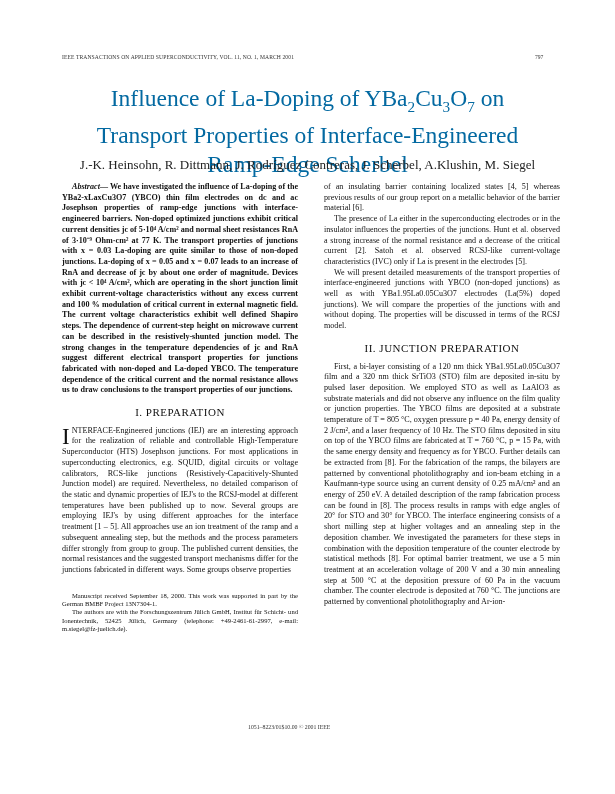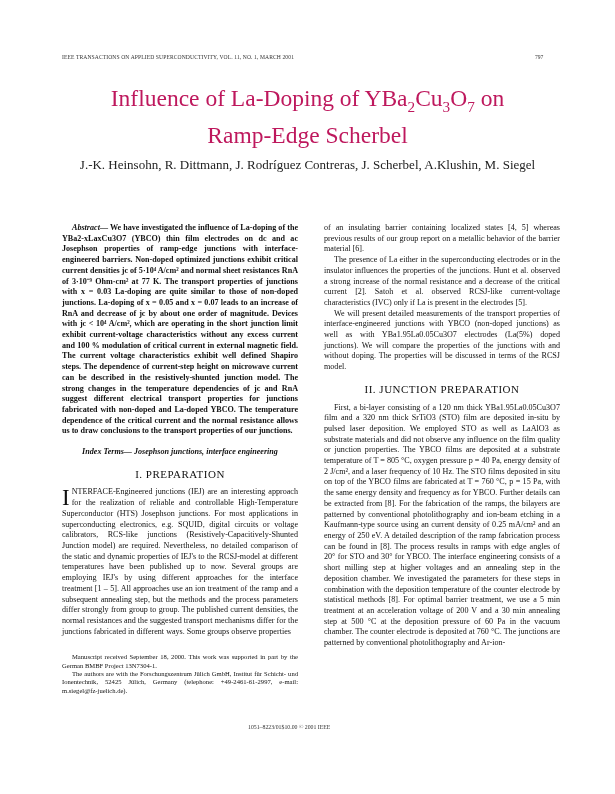--- a/index.html
+++ b/index.html
@@ -1,21 +1,21 @@
 <!DOCTYPE html>
 <html><head>
 <meta charset="utf-8">
 <style>
   html, body { margin:0; padding:0; background:#ffffff; }
   body { width:615px; height:794px; position:relative; overflow:hidden; color:#111; font-family:"Liberation Serif", serif; }
   .running-head { position:absolute; top:54px; left:62px; width:300px; font-size:5.6px; letter-spacing:0.1px; color:#333; white-space:nowrap; }
   .page-num { position:absolute; top:54px; left:535px; font-size:5.6px; color:#333; }
-  .title { position:absolute; top:84px; left:0; width:615px; text-align:center; font-size:23.5px; line-height:29px; color:#be185d; }
+  .title { position:absolute; top:84px; left:0; width:615px; text-align:center; font-size:23.5px; line-height:29px; color:#0369a1; }
   .authors { position:absolute; top:157px; left:0; width:615px; text-align:center; font-size:13px; color:#222; }
-  .col { position:absolute; width:236px; font-size:8.1px; line-height:10.7px; text-align:justify;margin-top:41px; }
+  .col { position:absolute; width:236px; font-size:8.1px; line-height:10.7px; text-align:justify; }
   .col-left { left:62px; top:182px; }
   .col-right { left:324px; top:182px; }
   .col p { margin:0; }
   .abstract { font-weight:bold; }
   .abstract .lead { font-style:italic; }
   .indent { text-indent:10px; }
   .index-terms { margin-top:10px !important; font-weight:bold; font-style:italic; text-align:center; }
   .section-head { text-align:center; margin:11px 0 8px 0 !important; font-size:11px; letter-spacing:0.5px; }
   .dropcap { float:left; font-size:23px; line-height:19px; margin:1px 2px 0 0; }
   .footnote { margin-top:16px !important; font-size:6.6px; line-height:8.3px; }
@@ -24,28 +24,28 @@
   sub { font-size:65%; }
 </style>
 </head>
 <body>
 
 <div class="running-head">IEEE TRANSACTIONS ON APPLIED SUPERCONDUCTIVITY, VOL. 11, NO. 1, MARCH 2001</div>
 <div class="page-num">797</div>
 
 <div class="title">
   <div><span>Influence of La-Doping of YBa</span><sub>2</sub><span>Cu</span><sub>3</sub><span>O</span><sub>7</sub><span> on</span></div>
+  <div>Transport Properties of Interface-Engineered</div>
   <div>Ramp-Edge Scherbel</div>
 </div>
 
 <div class="authors">J.-K. Heinsohn, R. Dittmann, J. Rodríguez Contreras, J. Scherbel, A.Klushin, M. Siegel</div>
 
 <div class="col col-left">
   <p class="abstract indent"><span class="lead">Abstract—</span><span> We have investigated the influence of La-doping of the YBa2-xLaxCu3O7 (YBCO) thin film electrodes on dc and ac Josephson properties of ramp-edge junctions with interface-engineered barriers. Non-doped optimized junctions exhibit critical current densities jc of 5·10⁴ A/cm² and normal sheet resistances RnA of 3·10⁻⁹ Ohm·cm² at 77 K. The transport properties of junctions with x = 0.03 La-doping are quite similar to those of non-doped junctions. La-doping of x = 0.05 and x = 0.07 leads to an increase of RnA and decrease of jc by about one order of magnitude. Devices with jc &lt; 10⁴ A/cm², which are operating in the short junction limit exhibit current-voltage characteristics without any excess current and 100 % modulation of critical current in external magnetic field. The current voltage characteristics exhibit well defined Shapiro steps. The dependence of current-step height on microwave current can be described in the resistively-shunted junction model. The strong changes in the temperature dependencies of jc and RnA suggest different electrical transport properties for junctions fabricated with non-doped and La-doped YBCO. The temperature dependence of the critical current and the normal resistance allows us to draw conclusions to the transport properties of our junctions.</span></p>
-  <p class="index-terms">Index Terms— Josephson junctions, interface engineering</p>
   <p class="section-head">I. PREPARATION</p>
   <p><span class="dropcap">I</span><span>NTERFACE-Engineered junctions (IEJ) are an interesting approach for the realization of reliable and controllable High-Temperature Superconductor (HTS) Josephson junctions. For most applications in superconducting electronics, e.g. SQUID, digital circuits or voltage calibrators, RCS-like junctions (Resistively-Capacitively-Shunted Junction model) are required. Nevertheless, no detailed comparison of the static and dynamic properties of IEJ's to the RCSJ-model at different temperatures have been published up to now. Several groups are employing IEJ's by using different approaches for the interface treatment [1 – 5]. All approaches use an ion treatment of the ramp and a subsequent annealing step, but the methods and the process parameters differ strongly from group to group. The published current densities, the normal resistances and the suggested transport mechanisms differ for the junctions fabricated in different ways. Some groups observe properties</span></p>
   <div class="footnote">
     <p>Manuscript received September 18, 2000. This work was supported in part by the German BMBF Project 13N7304-1.</p>
     <p>The authors are with the Forschungszentrum Jülich GmbH, Institut für Schicht- und Ionentechnik, 52425 Jülich, Germany (telephone: +49-2461-61-2997, e-mail: m.siegel@fz-juelich.de).</p>
   </div>
 </div>
 
 <div class="col col-right">
   <p>of an insulating barrier containing localized states [4, 5] whereas previous results of our group report on a metallic behavior of the barrier material [6].</p>

